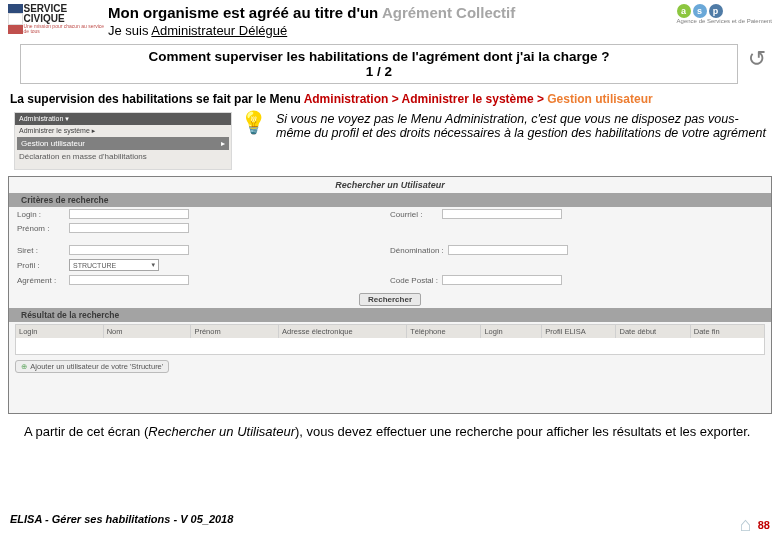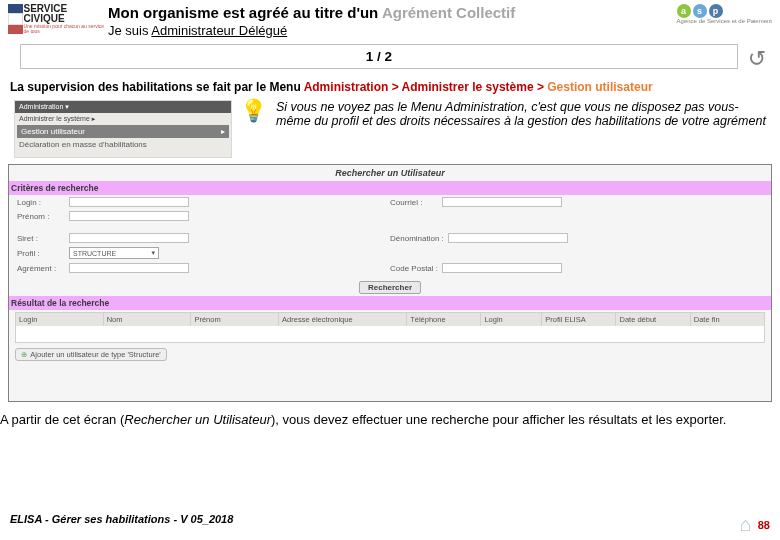--- a/index.html
+++ b/index.html
@@ -33,35 +33,35 @@
   .tip-row { display:flex; align-items:flex-start; padding:0 10px 6px 14px; gap:8px; }
   .menu-shot { width:218px; height:58px; background:#eceae7; border:1px solid #d9d9d9; position:relative; font-size:8px; color:#595959; }
   .menu-shot .topbar { background:#5a5a5a; height:12px; display:flex; align-items:center; padding-left:4px; color:#fff; font-size:7px; }
   .menu-shot .item { padding:2px 4px; }
   .menu-shot .item.sel { background:#808080; color:#fff; display:flex; justify-content:space-between; margin:0 2px; }
   .bulb { width:28px; font-size:22px; text-align:center; line-height:1; }
   .tip-text { flex:1; font-size:12.5px; font-style:italic; color:#000; }
 
   .app-frame { margin:0 8px 4px 8px; border:1px solid #808080; height:238px; background:#f5f5f5; position:relative; overflow:hidden; font-size:8px; color:#595959; }
   .af-title { text-align:center; font-style:italic; font-weight:bold; font-size:9px; padding:3px 0; color:#404040; }
-  .af-bar { background:#f0abfc; padding:2px 2px; font-size:8.5px; font-weight:bold; color:#3a3a3a; }
+  .af-bar { background:#a3a3a3; padding:2px 12px; font-size:8.5px; font-weight:bold; color:#3a3a3a; }
   .af-row { display:flex; padding:2px 8px; }
   .af-col { flex:1; display:flex; align-items:center; gap:4px; }
   .af-label { color:#606060; font-size:8px; min-width:48px; }
   .af-input { flex:1; height:10px; background:#fff; border:1px solid #bfbfbf; max-width:120px; }
   .af-select { height:12px; background:#fff; border:1px solid #a6a6a6; font-size:7px; padding:0 3px; display:flex; align-items:center; justify-content:space-between; min-width:90px; color:#595959; }
   .af-center { text-align:center; padding:6px 0 2px 0; }
   .af-btn { display:inline-block; background:#e9e9e9; border:1px solid #a6a6a6; padding:1px 8px; font-size:8px; font-weight:bold; color:#404040; border-radius:2px; }
   .af-table { margin:2px 6px; background:#fff; border:1px solid #d0d0d0; }
   .af-thead { display:flex; background:#e6e4e0; font-size:7.5px; color:#555; }
   .af-thead div { padding:2px 3px; border-right:1px solid #d0d0d0; }
   .af-tbody { height:16px; }
   .af-add { margin:3px 6px; display:inline-flex; align-items:center; gap:3px; background:#eee; border:1px solid #bbb; border-radius:3px; padding:1px 5px; font-size:7.5px; color:#555; }
 
-  .bottom-text { padding:6px 18px 4px 0; font-size:13px; text-align:justify; color:#000; }
+  .bottom-text { padding:6px 18px 4px 24px; font-size:13px; text-align:justify; color:#000; }
   .bottom-text .ital { font-style:italic; }
 
   .footer { position:absolute; bottom:4px; left:0; right:0; display:flex; justify-content:space-between; padding:0 10px; font-size:11px; }
   .footer .fl { font-style:italic; font-weight:bold; color:#000; }
   .footer .fr { font-weight:bold; color:#c00000; display:flex; align-items:center; gap:6px; }
   .home-icon { color:#b7c9d3; font-size:20px; }
 </style>
 </head>
 <body>
 
@@ -95,20 +95,21 @@
         <span style="background:#6aa8d8">s</span>
         <span style="background:#4f7ba6">p</span>
       </div>
       <div class="asp-txt">Agence de Services et de Paiement</div>
     </div>
   </div>
 </div>
 
 <div class="question-row">
   <div class="question-box">
+    <div>Comment superviser les habilitations de l'agrément dont j'ai la charge ?</div>
     <div>1 / 2</div>
   </div>
   <div class="refresh">↺</div>
 </div>
 
 <div class="body-text">
   <span>La supervision des habilitations se fait par le Menu </span>
   <span class="red">Administration</span><span class="red"> &gt; </span>
   <span class="red">Administrer le système</span><span class="red"> &gt; </span>
   <span class="orange">Gestion utilisateur</span>
@@ -189,21 +190,21 @@
       <div style="flex:1">Téléphone</div>
       <div style="flex:0.8">Login</div>
       <div style="flex:1">Profil ELISA</div>
       <div style="flex:1">Date début</div>
       <div style="flex:1;border-right:none">Date fin</div>
     </div>
     <div class="af-tbody"></div>
   </div>
   <div class="af-add">
     <span style="color:#6a6">⊕</span>
-    <span>Ajouter un utilisateur de type 'Structure'</span>
+    <span>Ajouter un utilisateur de votre 'Structure'</span>
   </div>
 </div>
 
 <div class="bottom-text">
   <span>A partir de cet écran (</span><span class="ital">Rechercher un Utilisateur</span><span>), vous devez effectuer une recherche pour afficher les résultats et les exporter.</span>
 </div>
 
 <div class="footer">
   <div class="fl">ELISA - Gérer ses habilitations - V 05_2018</div>
   <div class="fr">

